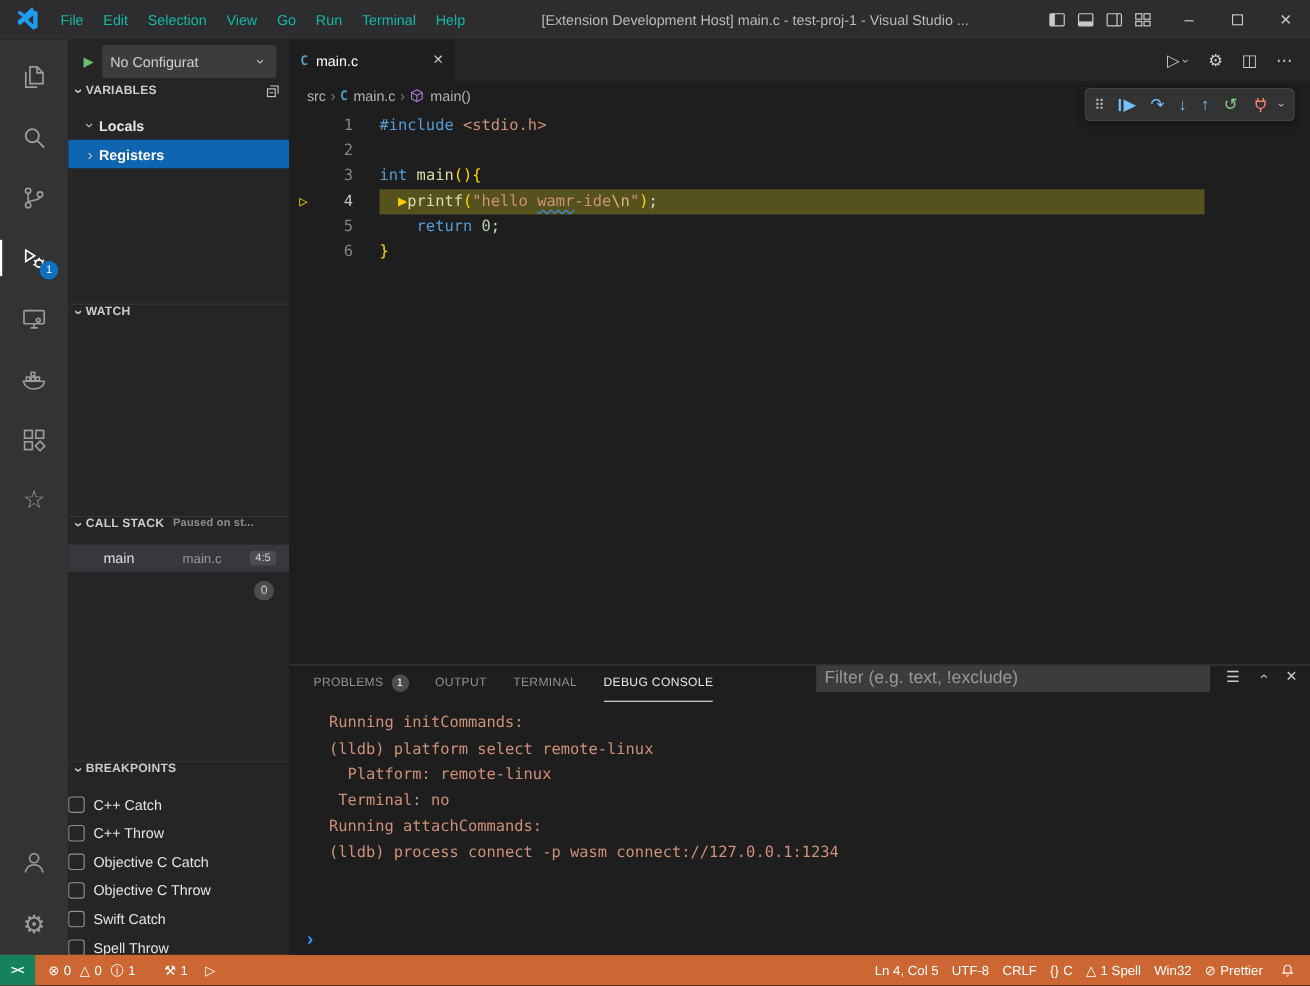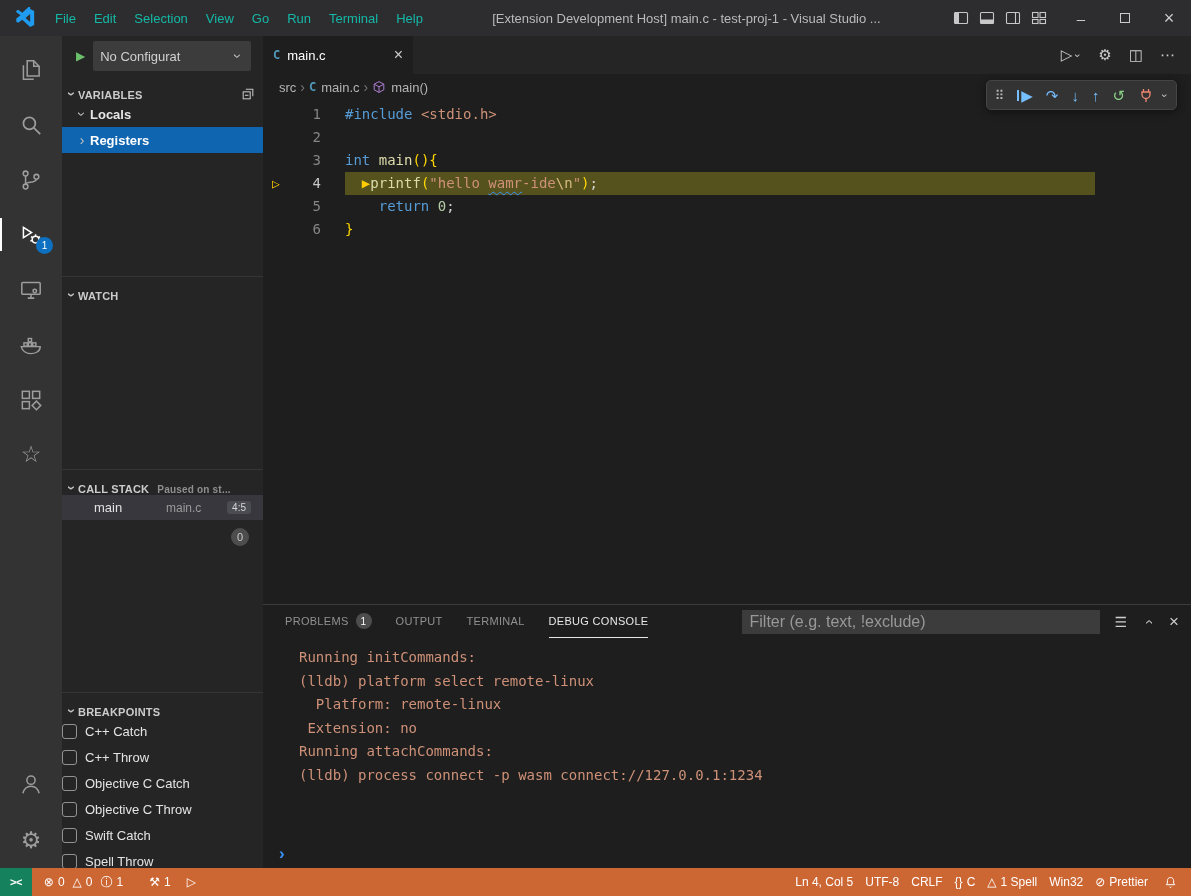--- a/index.html
+++ b/index.html
@@ -40,21 +40,21 @@
   .chev{display:inline-block;width:12px;text-align:center;color:#c5c5c5;font-size:14px;line-height:1;}
   .chev.down{transform:rotate(90deg);}
   .chev.up{transform:rotate(-90deg);}
   .config-select .chev{margin-left:auto;}
 
   .pane{display:flex;flex-direction:column;min-height:0;border-top:1px solid rgba(128,128,128,0.18);overflow:hidden;}
   .pane-variables{height:200px;flex:none;border-top:none;}
   .pane-watch{height:193px;flex:none;}
   .pane-callstack{height:223px;flex:none;}
   .pane-breakpoints{flex:1;}
-  .pane-header{height:25px;flex:none;display:flex;align-items:flex-end;padding:0 8px 0 4px;
+  .pane-header{height:25px;flex:none;display:flex;align-items:flex-start;padding:0 8px 0 4px;
     font-size:11px;font-weight:700;color:#cccccc;letter-spacing:.2px;}
   .pane-header .hdr-icon{margin-left:auto;color:#c5c5c5;display:flex;}
   .cs-status{margin-left:8px;font-size:10px;font-weight:700;color:#8f8f8f;white-space:nowrap;}
 
   .tree-row{height:26px;flex:none;display:flex;align-items:center;padding-left:14px;color:#e6e6e6;}
   .tree-row.selected{background:#1065b0;color:#ffffff;}
   .tree-label{margin-left:2px;font-weight:700;}
 
   .frame-row{height:25px;flex:none;display:flex;align-items:center;padding:0 12px 0 32px;background:#37373d;}
   .frame-name{width:72px;flex:none;color:#e0e0e0;}
@@ -106,21 +106,21 @@
     border-radius:5px;box-shadow:0 2px 8px rgba(0,0,0,.45);display:flex;align-items:center;padding:0 8px;gap:13px;z-index:6;}
   .dt-grip{color:#b8b8b8;font-size:13px;}
   .dt-icon{font-size:15px;line-height:1;display:flex;align-items:center;}
   .dt-blue{color:#75beff;}
   .dt-green{color:#89d185;}
   .dt-continue::before{content:"";display:inline-block;width:2px;height:11px;background:currentColor;margin-right:2px;}
   .dt-chev{font-size:11px;width:8px;margin-left:-7px;}
 
   
   .panel{height:264px;flex:none;border-top:1px solid #3c3c3c;background:#1e1e1e;display:flex;flex-direction:column;position:relative;}
-  .panel-header{height:33px;flex:none;display:flex;align-items:center;padding:0 12px 0 22px;}
+  .panel-header{height:33px;flex:none;display:flex;align-items:flex-start;padding:0 12px 0 22px;}
   .ptab{height:100%;display:flex;align-items:center;margin-right:24px;font-size:11px;color:#919191;
     border-bottom:1px solid transparent;letter-spacing:.3px;white-space:nowrap;}
   .ptab.active{color:#e7e7e7;border-bottom-color:#e7e7e7;}
   .ptab-badge{margin-left:7px;background:#4d4d4d;color:#ffffff;border-radius:50%;width:16px;height:16px;font-size:10px;
     display:flex;align-items:center;justify-content:center;}
   .panel-filter{margin-left:auto;width:358px;height:24px;background:#3c3c3c;border:none;outline:none;color:#cccccc;
     font-size:16px;padding:0 8px;font-family:"Liberation Sans",sans-serif;flex:none;}
   .panel-filter::placeholder{color:#989898;}
   .panel-icons{display:flex;align-items:center;gap:15px;padding-left:15px;color:#cccccc;font-size:14px;}
   .panel-icons .pi-close{font-size:17px;}
@@ -489,21 +489,21 @@
                 <span class="ptab-label">DEBUG CONSOLE</span>
               </div>
             </div>
           <input class="panel-filter" value="" placeholder="Filter (e.g. text, !exclude)" style="">
           <div class="panel-icons">
             <span>☰</span>
             <span class="chev up">›</span>
             <span class="pi-close">×</span>
           </div>
         </div>
-        <div class="console"><div class="console-line">Running initCommands:</div><div class="console-line">(lldb) platform select remote-linux</div><div class="console-line">  Platform: remote-linux</div><div class="console-line"> Extension: no</div><div class="console-line">Running attachCommands:</div><div class="console-line">(lldb) process connect -p wasm connect://127.0.0.1:1234</div></div>
+        <div class="console"><div class="console-line">Running initCommands:</div><div class="console-line">(lldb) platform select remote-linux</div><div class="console-line">  Platform: remote-linux</div><div class="console-line"> Terminal: no</div><div class="console-line">Running attachCommands:</div><div class="console-line">(lldb) process connect -p wasm connect://127.0.0.1:1234</div></div>
         <span class="console-prompt">›</span>
       </div>
     </div>
   </div>
 
   <footer class="statusbar">
     <div class="sb-remote">&gt;&lt;</div>
     <div class="status-left">
         <div class="sb-item">
           <span class="sb-ic">⊗</span>

